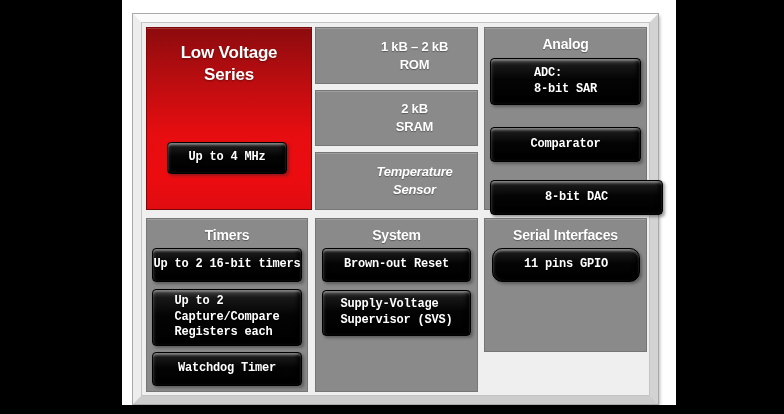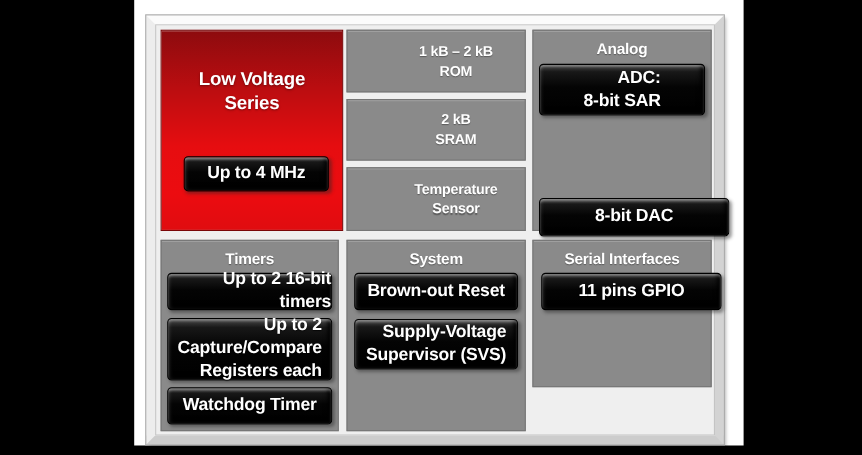--- a/index.html
+++ b/index.html
@@ -31,94 +31,97 @@
     background:linear-gradient(180deg,#8d0b0e 0%,#b90d10 28%,#e60d10 58%,#ec0c10 82%,#e00c10 100%);
     border:1px solid #7a0608;
   }
   .panel-header{
     color:#ffffff;font-weight:bold;font-size:14px;text-align:center;
     padding-top:8px;letter-spacing:-0.2px;
     text-shadow:0 1px 1px rgba(0,0,0,.35);
   }
   .red-title{
     color:#ffffff;font-weight:bold;font-size:17px;line-height:1.3;
-    text-align:center;padding-top:33px;letter-spacing:-0.2px;
+    text-align:center;padding-top:14px;letter-spacing:-0.2px;
     text-shadow:0 1px 2px rgba(0,0,0,.4);
   }
   .gray-box{
     position:absolute;background:#8a8a8a;box-sizing:border-box;
     border:1px solid #767676;
     box-shadow:inset 0 1px 0 rgba(255,255,255,.18);
     display:flex;align-items:center;justify-content:center;text-align:center;
     color:#ffffff;font-weight:bold;font-size:13px;line-height:1.35;
     letter-spacing:-0.2px;text-shadow:0 1px 1px rgba(0,0,0,.35);padding-left:36px;
   }
   .black-btn{
     position:absolute;box-sizing:border-box;border-radius:4px;
     background:linear-gradient(180deg,#4a4a4a 0%,#181818 14%,#040404 45%,#000 100%);
     border:1px solid #000;
     box-shadow:
       inset 0 2px 2px rgba(255,255,255,.30),
       inset 2px 0 3px rgba(255,255,255,.08),
       inset -3px -3px 4px rgba(0,0,0,.95),
       2px 2px 3px rgba(40,40,40,.45);
-    display:flex;align-items:center;justify-content:center;text-align:right;
-    color:#ffffff;font-weight:bold;font-size:16px;line-height:1.3;
-    letter-spacing:-0.2px;text-shadow:0 1px 1px rgba(0,0,0,.7);
+    display:flex;align-items:center;justify-content:center;text-align:left;
+    color:#ffffff;font-weight:bold;font-size:12px;line-height:1.3;
+    letter-spacing:-0.2px;text-shadow:0 1px 1px rgba(0,0,0,.7);font-family:Liberation Mono, monospace;
   }
   .ln{display:block;}
 </style>
 </head>
 <body>
 
 <div class="stage">
 
   <div class="bar bar-left"></div>
   <div class="bar bar-right"></div>
   <div class="bar bar-bottom"></div>
 
   <div class="frame"></div>
 
   <div class="panel panel-red" style="left:146px;top:27px;width:166px;height:183px;">
     <div class="red-title">
       <span class="ln">Low Voltage</span>
       <span class="ln">Series</span>
     </div>
   </div>
-  <div class="black-btn" style="left:167px;top:142px;width:132px;height:32px;">
+  <div class="black-btn" style="left:167px;top:142px;width:120px;height:32px;">
     <span class="ln">Up to 4 MHz</span>
   </div>
 
   <div class="gray-box" style="left:315px;top:27px;width:163px;height:57px;">
     <div>
       <span class="ln">1 kB – 2 kB</span>
       <span class="ln">ROM</span>
     </div>
   </div>
   <div class="gray-box" style="left:315px;top:90px;width:163px;height:56px;text-align:center;">
     <div>
       <span class="ln">2 kB</span>
       <span class="ln">SRAM</span>
     </div>
   </div>
-  <div class="gray-box" style="left:315px;top:152px;width:163px;height:58px;">
+  <div class="gray-box" style="left:315px;top:152px;width:163px;height:58px;font-style:italic;">
     <div>
       <span class="ln">Temperature</span>
       <span class="ln">Sensor</span>
     </div>
   </div>
 
   <div class="panel" style="left:484px;top:27px;width:163px;height:183px;">
     <div class="panel-header">Analog</div>
   </div>
   <div class="black-btn" style="left:490px;top:58px;width:151px;height:47px;">
     <div>
       <span class="ln">ADC:</span>
       <span class="ln">8-bit SAR</span>
     </div>
+  </div>
+  <div class="black-btn" style="left:490px;top:127px;width:151px;height:35px;">
+    <span class="ln">Comparator</span>
   </div>
   <div class="black-btn" style="left:490px;top:180px;width:173px;height:35px;">
     <span class="ln">8-bit DAC</span>
   </div>
 
   <div class="panel" style="left:146px;top:218px;width:162px;height:174px;">
     <div class="panel-header">Timers</div>
   </div>
   <div class="black-btn" style="left:152px;top:248px;width:150px;height:34px;">
     <span class="ln">Up to 2 16-bit timers</span>
@@ -143,17 +146,17 @@
       <span class="ln">Supervisor (SVS)</span>
     </div>
   </div>
   <div class="black-btn" style="left:322px;top:248px;width:149px;height:34px;">
     <span class="ln">Brown-out Reset</span>
   </div>
 
   <div class="panel" style="left:484px;top:218px;width:163px;height:134px;">
     <div class="panel-header">Serial Interfaces</div>
   </div>
-  <div class="black-btn" style="left:492px;top:248px;width:164px;height:34px;">
+  <div class="black-btn" style="left:492px;top:248px;width:148px;height:34px;border-radius:10px;">
     <span class="ln">11 pins GPIO</span>
   </div>
 
 </div>
 
 </body></html>

